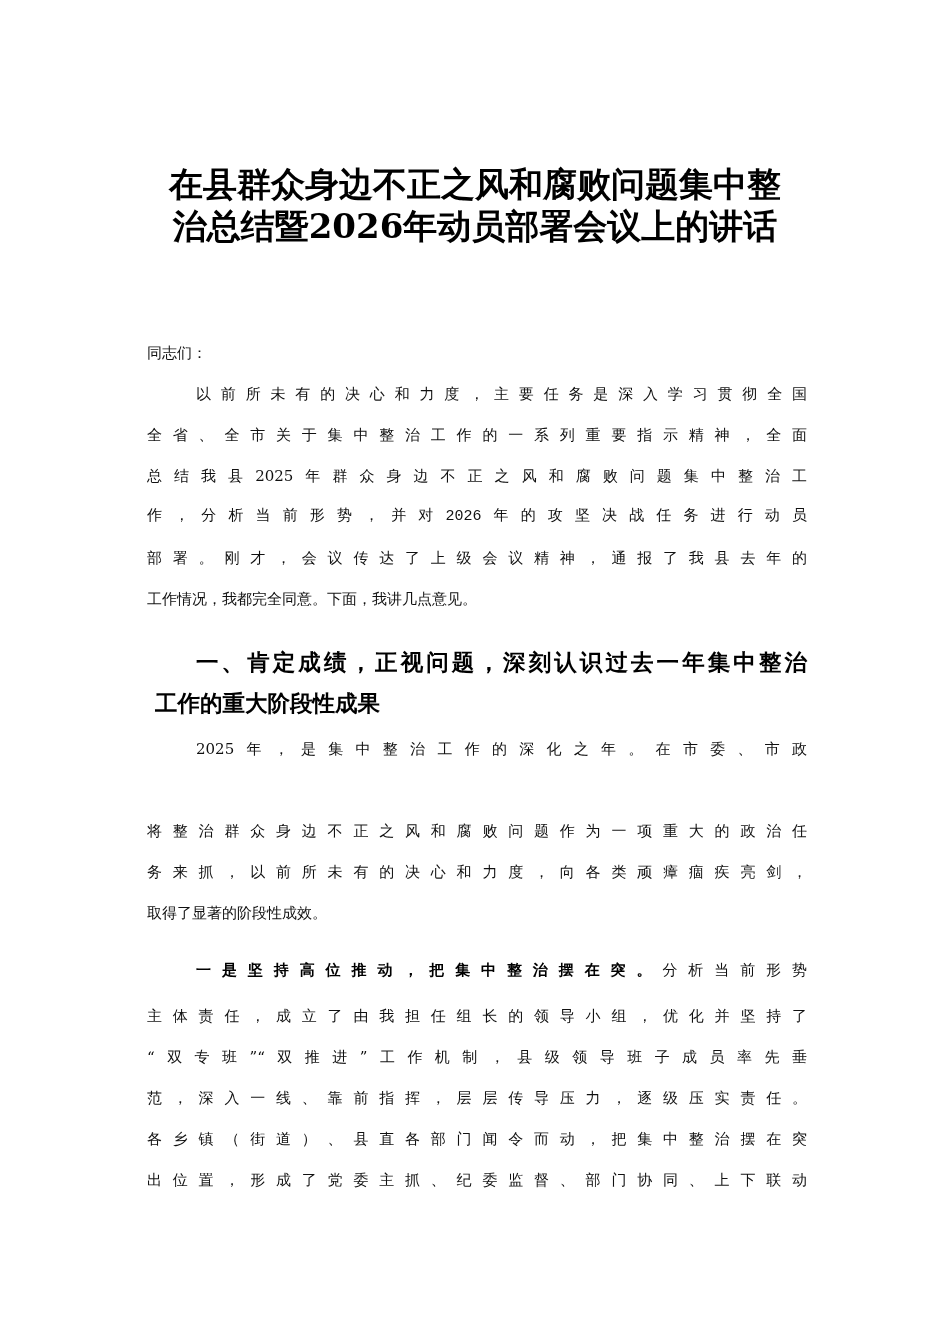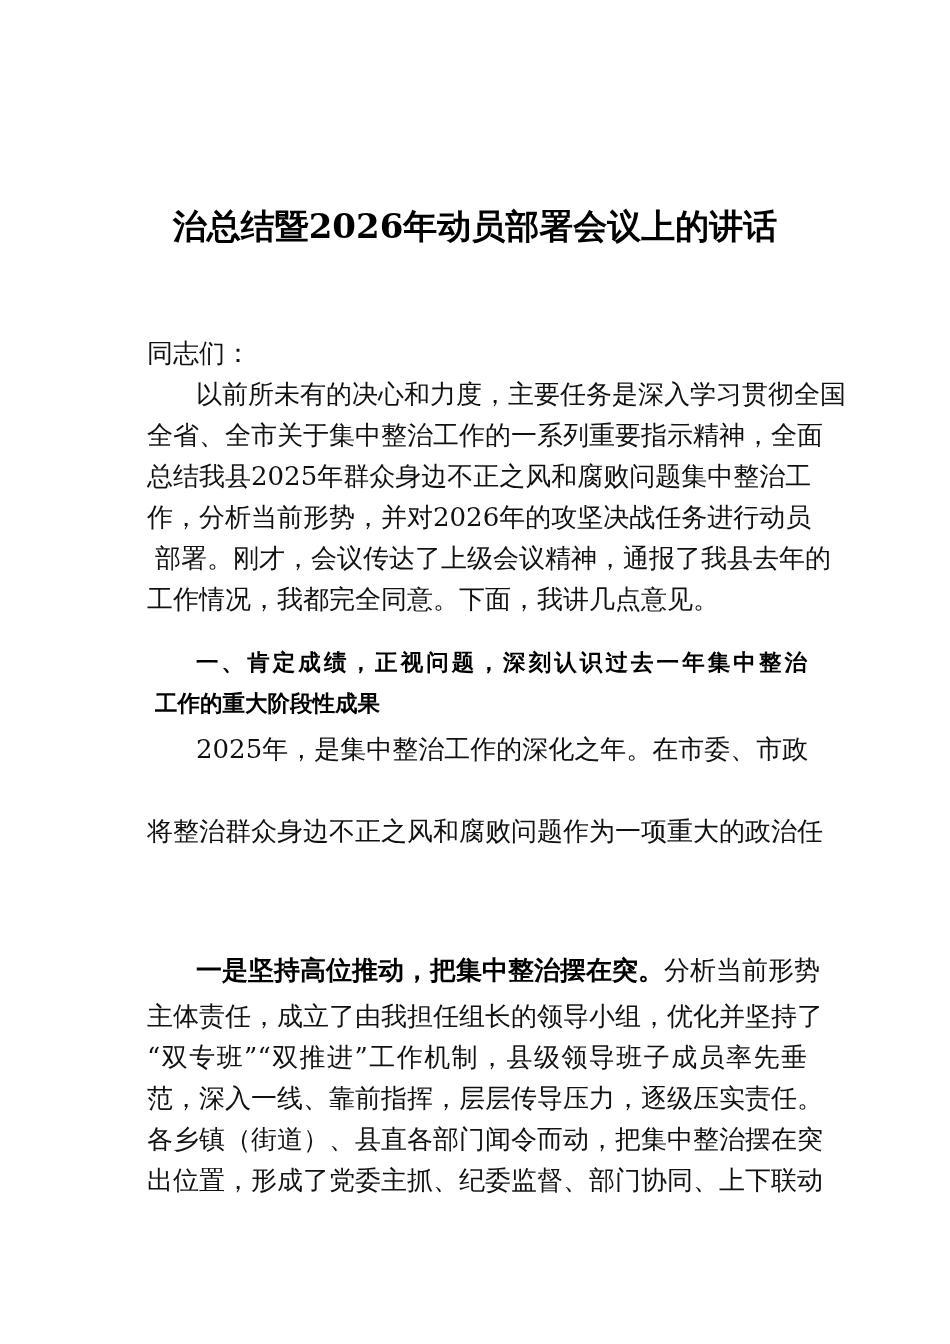--- a/index.html
+++ b/index.html
@@ -34,21 +34,21 @@
       letter-spacing: 0px;
       white-space: nowrap;
       color: #000;
     }
     .title.l1 { top: 162px; }
     .title.l2 { top: 204px; }
     .line {
       position: absolute;
       left: 147px;
       width: 660px;
-      font-size: 26px;
+      font-size: 15px;
       line-height: 30px;
       white-space: nowrap;
       color: #111;
       text-align: justify;
       text-align-last: justify;
     }
     .line.indent { left: 196px; width: 611px; }
     .line.last { text-align-last: left; }
     .line.heading {
       font-family: "DejaVu Sans", "Liberation Sans", sans-serif;
@@ -59,36 +59,39 @@
     .bold-lead {
       font-weight: bold;
       color: #000;
     }
   </style>
 </head>
 <body>
 
 <div class="page">
 
+  <div class="title l1">在县群众身边不正之风和腐败问题集中整</div>
   <div class="title l2">治总结暨2026年动员部署会议上的讲话</div>
 
   <div class="line last" style="top:338px;">同志们：</div>
 
   <div class="line indent" style="top:379px;">以前所未有的决心和力度，主要任务是深入学习贯彻全国</div>
   <div class="line" style="top:420px;">全省、全市关于集中整治工作的一系列重要指示精神，全面</div>
   <div class="line" style="top:461px;">总结我县2025年群众身边不正之风和腐败问题集中整治工</div>
-  <div class="line" style="top:502px;">作，分析当前形势，并对2026年的攻坚决战任务进行动员</div>
-  <div class="line" style="top:543px;margin-left:8px;">部署。刚才，会议传达了上级会议精神，通报了我县去年的</div>
+  <div class="line" style="top:502px;font-family:Liberation Mono, monospace;">作，分析当前形势，并对2026年的攻坚决战任务进行动员</div>
+  <div class="line" style="top:543px;">部署。刚才，会议传达了上级会议精神，通报了我县去年的</div>
   <div class="line last" style="top:584px;">工作情况，我都完全同意。下面，我讲几点意见。</div>
 
   <div class="line indent heading" style="top:647px;">一、肯定成绩，正视问题，深刻认识过去一年集中整治</div>
   <div class="line heading last" style="top:688px;margin-left:8px;">工作的重大阶段性成果</div>
 
   <div class="line indent" style="top:734px;">2025年，是集中整治工作的深化之年。在市委、市政</div>
   <div class="line" style="top:816px;">将整治群众身边不正之风和腐败问题作为一项重大的政治任</div>
+  <div class="line" style="top:857px;">务来抓，以前所未有的决心和力度，向各类顽瘴痼疾亮剑，</div>
+  <div class="line last" style="top:898px;">取得了显著的阶段性成效。</div>
 
   <div class="line indent" style="top:955px;"><span class="bold-lead">一是坚持高位推动，把集中整治摆在突。</span><span>分析当前形势</span></div>
   <div class="line" style="top:1001px;">主体责任，成立了由我担任组长的领导小组，优化并坚持了</div>
   <div class="line" style="top:1083px;">范，深入一线、靠前指挥，层层传导压力，逐级压实责任。</div>
   <div class="line" style="top:1042px;">“双专班”“双推进”工作机制，县级领导班子成员率先垂</div>
   <div class="line" style="top:1124px;">各乡镇（街道）、县直各部门闻令而动，把集中整治摆在突</div>
   <div class="line" style="top:1165px;">出位置，形成了党委主抓、纪委监督、部门协同、上下联动</div>
 
 </div>
 

